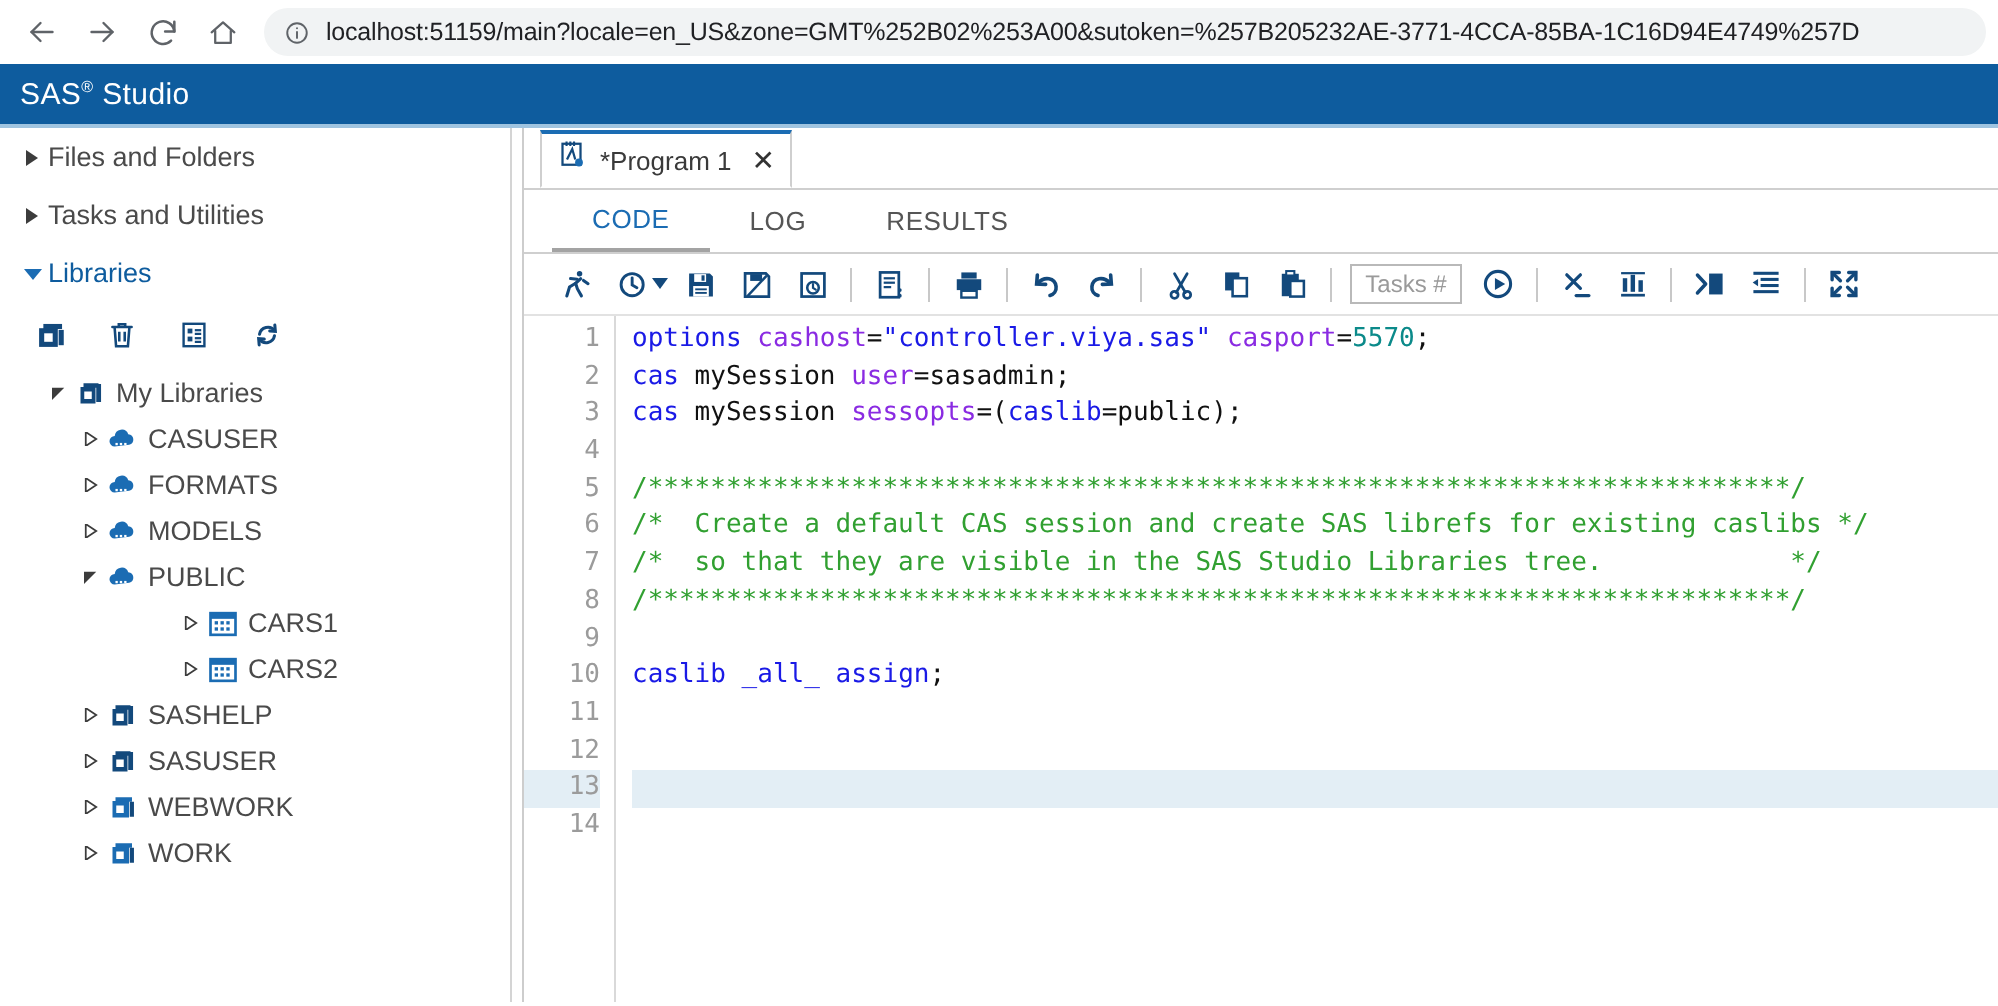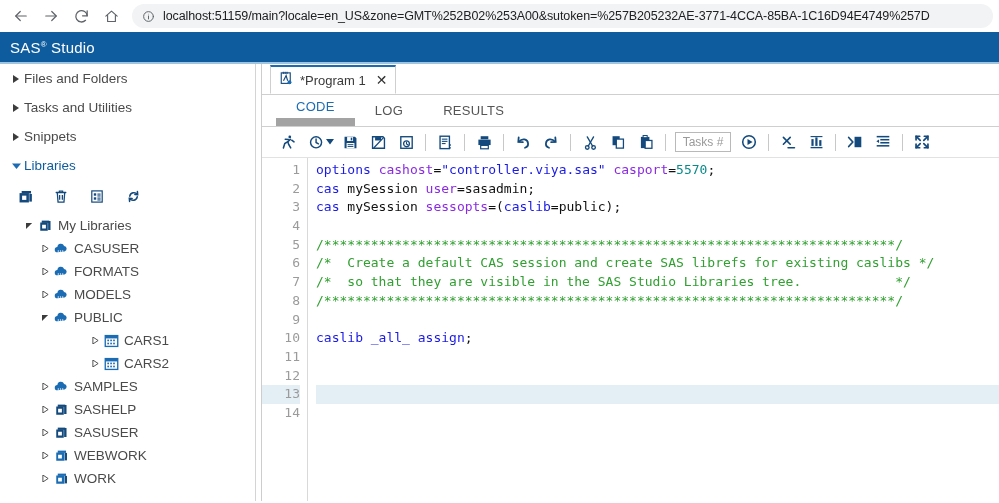--- a/index.html
+++ b/index.html
@@ -220,21 +220,21 @@
     display: flex;
     align-items: center;
     padding: 0 20px;
     font-size: 13px;
     color: #555;
     box-sizing: border-box;
     letter-spacing: .3px;
   }
   .subtab.active {
     color: #1b6cb3;
-    border-bottom: 8px solid #a3a3a3;
+    border-bottom: 2px solid #a3a3a3;
   }
 
   .edtoolbar {
     height: 30px;
     display: flex;
     align-items: center;
     padding-left: 12px;
     gap: 0px;
     color: #13497c;
     border-bottom: 1px solid #e2e2e2;
@@ -376,28 +376,20 @@
 
     <div class="accordion-item">
       <span class="tri">
         <svg width="8" height="8" viewBox="0 0 8 8">
             <polygon points="1,0 7,4 1,8" fill="#3c3c3c"></polygon>
           </svg>
       </span>
       <span>Tasks and Utilities</span>
     </div>
 
-    <div class="accordion-item">
-      <span class="tri">
-        <svg width="8" height="8" viewBox="0 0 8 8">
-            <polygon points="1,0 7,4 1,8" fill="#3c3c3c"></polygon>
-          </svg>
-      </span>
-      <span>Snippets</span>
-    </div>
 
     <div class="accordion-item open">
       <span class="tri">
         <svg width="9" height="8" viewBox="0 0 9 8">
             <polygon points="0,1.5 9,1.5 4.5,7" fill="#1b6cb3"></polygon>
           </svg>
       </span>
       <span>Libraries</span>
     </div>
 
@@ -569,38 +561,20 @@
             <rect x="7.5" y="6.3" width="2" height="2" fill="#1b6cb3"></rect>
             <rect x="11" y="6.3" width="2" height="2" fill="#1b6cb3"></rect>
             <rect x="4" y="10" width="2" height="2" fill="#1b6cb3"></rect>
             <rect x="7.5" y="10" width="2" height="2" fill="#1b6cb3"></rect>
             <rect x="11" y="10" width="2" height="2" fill="#1b6cb3"></rect>
           </svg>
         </span>
         <span class="tlabel">CARS2</span>
       </div>
 
-      <div class="tnode lvl1">
-        <span class="arrow">
-          <svg width="7" height="7" viewBox="0 0 8 8">
-              <polygon points="1,0 7,4 1,8" fill="none" stroke="#3c3c3c" stroke-width="1"></polygon>
-            </svg>
-        </span>
-        <span class="nico">
-          <svg width="16" height="14" viewBox="0 0 22 18">
-            <path d="M6 13.5a3.6 3.6 0 0 1 0-7.2 4.8 4.8 0 0 1 9.3-1.3 3.7 3.7 0 0 1 0.6 7.3z" fill="#1b6cb3"></path>
-            <rect x="6.5" y="11" width="1.6" height="1.6" fill="#ffffff"></rect>
-            <rect x="9.5" y="11" width="1.6" height="1.6" fill="#ffffff"></rect>
-            <rect x="12.5" y="11" width="1.6" height="1.6" fill="#ffffff"></rect>
-            <rect x="8" y="13.6" width="1.6" height="1.6" fill="#ffffff"></rect>
-            <rect x="11" y="13.6" width="1.6" height="1.6" fill="#ffffff"></rect>
-          </svg>
-        </span>
-        <span class="tlabel">SAMPLES</span>
-      </div>
 
       <div class="tnode lvl1">
         <span class="arrow">
           <svg width="7" height="7" viewBox="0 0 8 8">
               <polygon points="1,0 7,4 1,8" fill="none" stroke="#3c3c3c" stroke-width="1"></polygon>
             </svg>
         </span>
         <span class="nico">
           <svg width="15" height="15" viewBox="0 0 20 20">
             <rect x="3" y="6" width="10" height="11" fill="#13497c"></rect>

